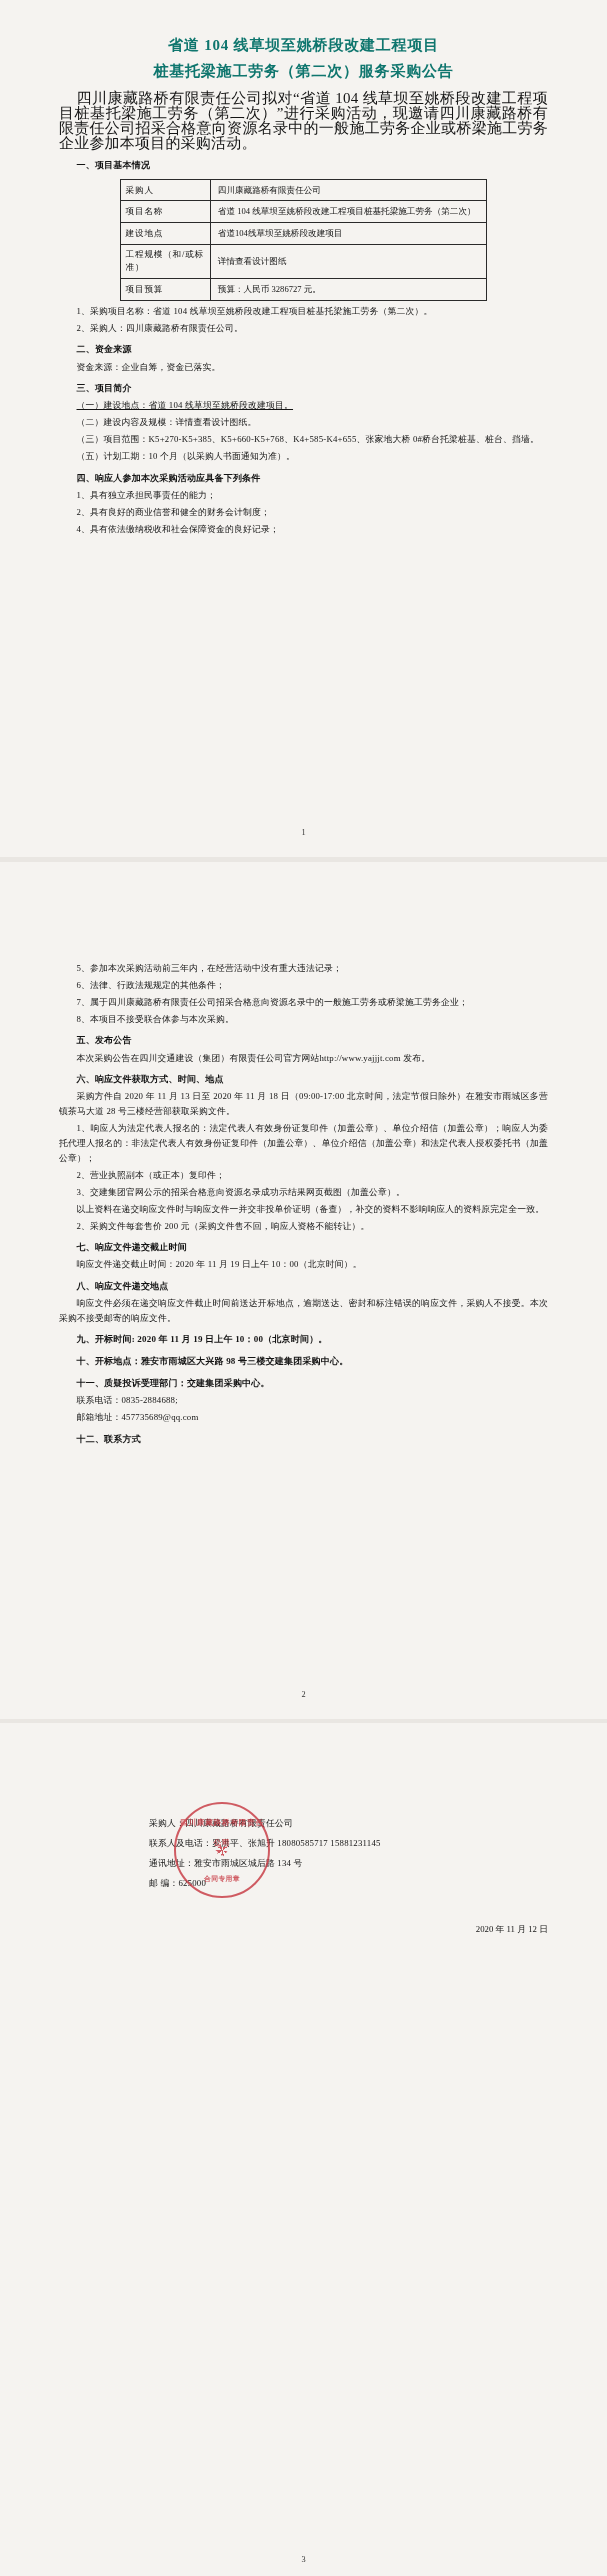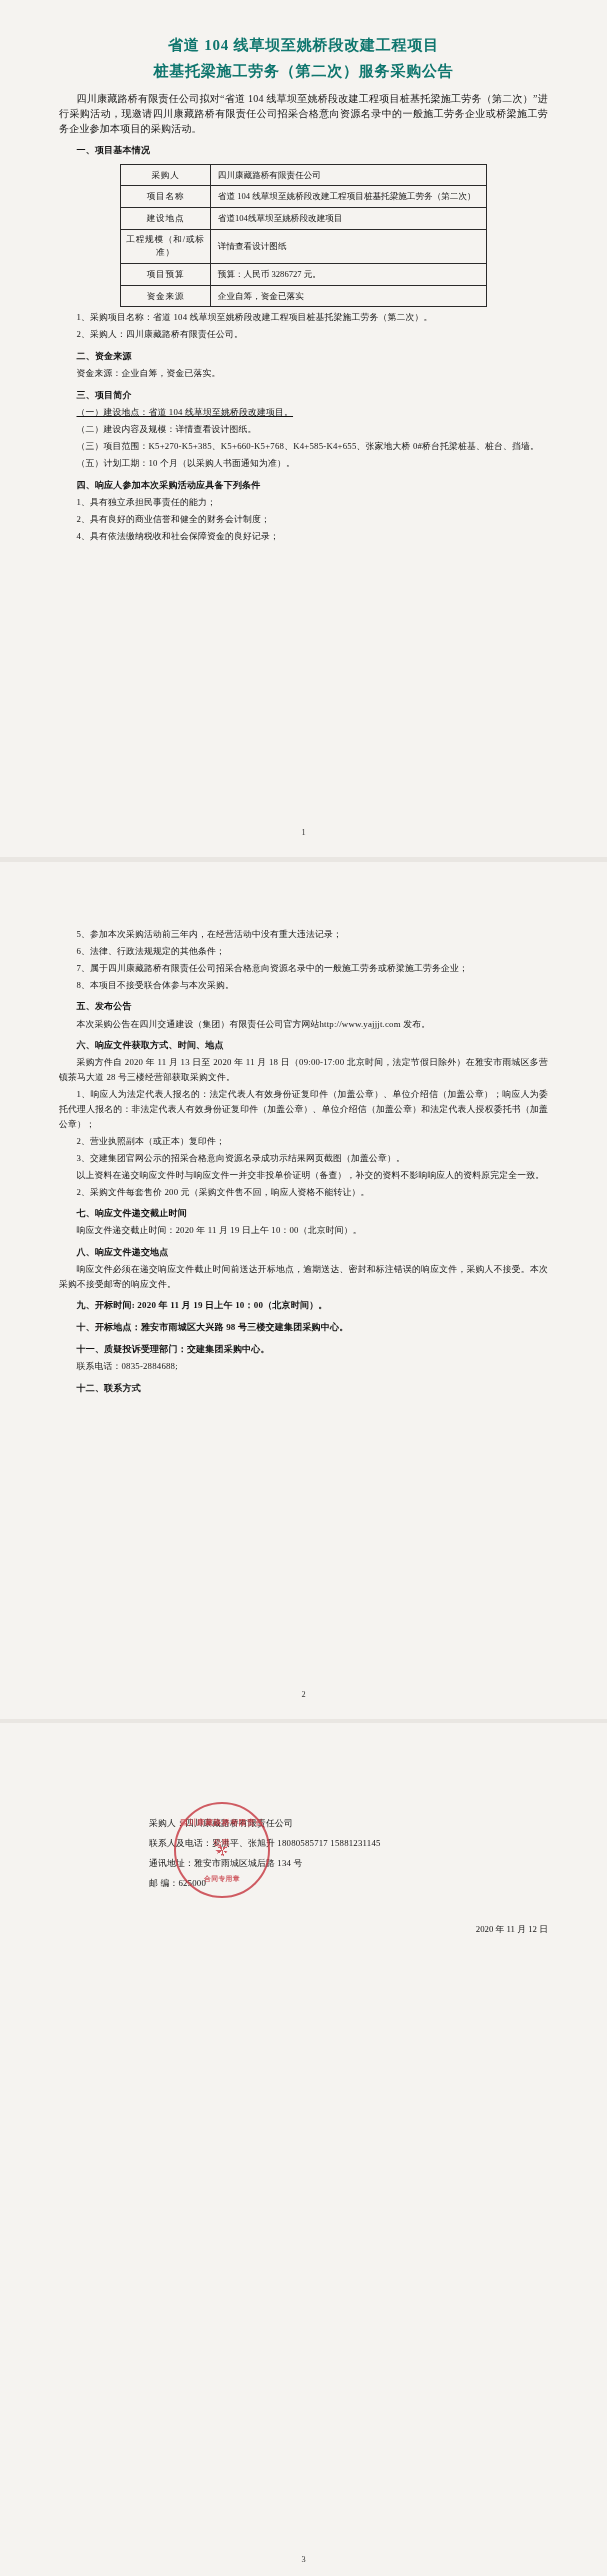--- a/index.html
+++ b/index.html
@@ -30,21 +30,21 @@
     text-align: center;
     font-size: 15px;
     font-weight: bold;
     letter-spacing: 0.8px;
     line-height: 26px;
     margin: 1.5px 0 0 0;
     color: #0f766e;
   }
   .doc-title .line2 { display: block; }
   p.body {
-    font-size: 10px;
+    font-size: 15px;
     line-height: 15px;
     text-align: justify;
     text-indent: 17.5px;
     margin: 7.6px 0 0 0;
     letter-spacing: 0.2px;
   }
   .u { text-decoration: underline; }
   .sec {
     font-size: 9px;
     font-weight: bold;
@@ -68,21 +68,21 @@
     font-size: 8.6px;
   }
   table.info td {
     border: 0.8px solid #2a2a2a;
     padding: 3.8px 4.6px;
     line-height: 13px;
     vertical-align: middle;
   }
   table.info td.label {
     width: 90px;
-    text-align: center;
+    text-align: left;
     letter-spacing: 0.8px;
   }
   table.info td.val {
     padding-left: 6.8px;
   }
   .pagenum {
     position: absolute;
     bottom: 20px;
     left: 0;
     width: 100%;
@@ -175,24 +175,20 @@
         <td class="val">省道104线草坝至姚桥段改建项目</td>
       </tr>
       <tr>
         <td class="label">工程规模（和/或标准）</td>
         <td class="val">详情查看设计图纸</td>
       </tr>
       <tr>
         <td class="label">项目预算</td>
         <td class="val">预算：人民币 3286727 元。</td>
       </tr>
-      <tr>
-        <td class="label">资金来源</td>
-        <td class="val">企业自筹，资金已落实</td>
-      </tr>
     </tbody>
       </table>
 
     <div class="item">1、采购项目名称：省道 104 线草坝至姚桥段改建工程项目桩基托梁施工劳务（第二次）。</div>
     <div class="item">2、采购人：四川康藏路桥有限责任公司。</div>
 
     <div class="sec">二、资金来源</div>
     <div class="item">资金来源：企业自筹，资金已落实。</div>
 
     <div class="sec">三、项目简介</div>
@@ -203,21 +199,21 @@
 
     <div class="sec">四、响应人参加本次采购活动应具备下列条件</div>
     <div class="item">1、具有独立承担民事责任的能力；</div>
     <div class="item">2、具有良好的商业信誉和健全的财务会计制度；</div>
     <div class="item">4、具有依法缴纳税收和社会保障资金的良好记录；</div>
   </div>
   <div class="pagenum">1</div>
 </div>
 
 <div class="page page-2">
-  <div class="inner" style="padding-top:63px;">
+  <div class="inner" style="padding-top:97px;">
     <div class="item">5、参加本次采购活动前三年内，在经营活动中没有重大违法记录；</div>
     <div class="item">6、法律、行政法规规定的其他条件；</div>
     <div class="item">7、属于四川康藏路桥有限责任公司招采合格意向资源名录中的一般施工劳务或桥梁施工劳务企业；</div>
     <div class="item">8、本项目不接受联合体参与本次采购。</div>
 
     <div class="sec">五、发布公告</div>
     <div class="item">本次采购公告在四川交通建设（集团）有限责任公司官方网站http://www.yajjjt.com 发布。</div>
 
     <div class="sec">六、响应文件获取方式、时间、地点</div>
     <div class="item">采购方件自 2020 年 11 月 13 日至 2020 年 11 月 18 日（09:00-17:00 北京时间，法定节假日除外）在雅安市雨城区多营镇茶马大道 28 号三楼经营部获取采购文件。</div>
@@ -230,20 +226,21 @@
     <div class="sec">七、响应文件递交截止时间</div>
     <div class="item">响应文件递交截止时间：2020 年 11 月 19 日上午 10：00（北京时间）。</div>
 
     <div class="sec">八、响应文件递交地点</div>
     <div class="item">响应文件必须在递交响应文件截止时间前送达开标地点，逾期送达、密封和标注错误的响应文件，采购人不接受。本次采购不接受邮寄的响应文件。</div>
 
     <div class="sec">九、开标时间: 2020 年 11 月 19 日上午 10：00（北京时间）。</div>
     <div class="sec">十、开标地点：雅安市雨城区大兴路 98 号三楼交建集团采购中心。</div>
     <div class="sec">十一、质疑投诉受理部门：交建集团采购中心。</div>
     <div class="item">联系电话：0835-2884688;</div>
+    <div class="item">邮箱地址：457735689@qq.com</div>
 
     <div class="sec">十二、联系方式</div>
   </div>
   <div class="pagenum">2</div>
 </div>
 
 <div class="page page-3">
   <div class="inner">
     <div class="sig">
       <div class="seal">

